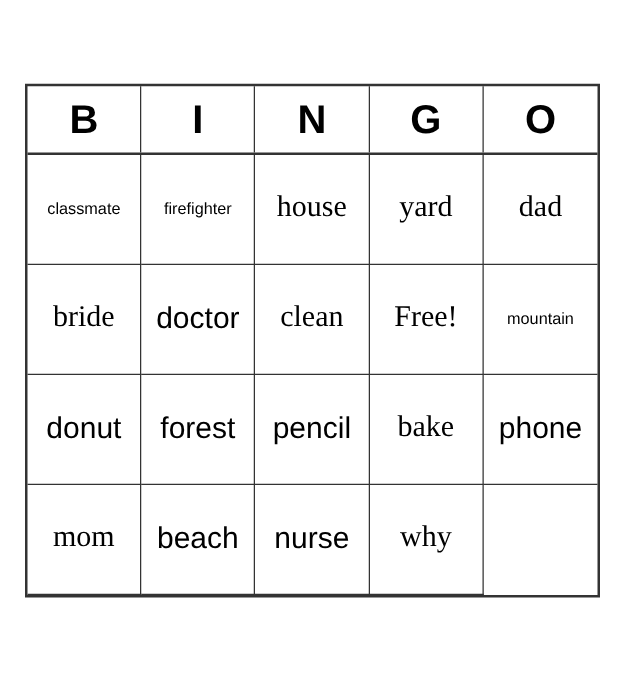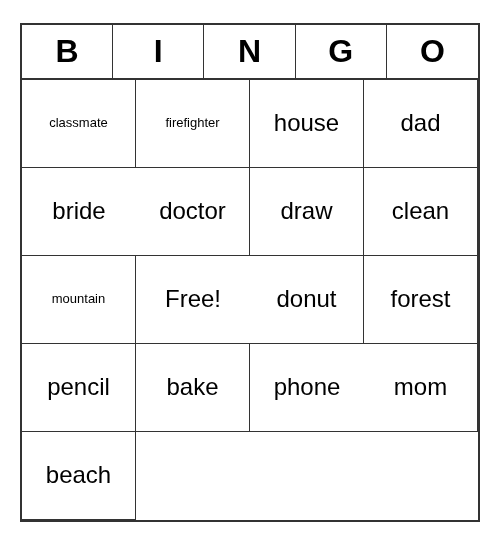--- a/index.html
+++ b/index.html
@@ -36,21 +36,21 @@
       padding: 8px 0;
       border-right: 1px solid #333;
     }
 
     .bingo-header-cell:last-child {
       border-right: none;
     }
 
     .bingo-grid {
       display: grid;
-      grid-template-columns: repeat(4, 1fr);
+      grid-template-columns: repeat(5, 1fr);
     }
 
     .bingo-cell {
       border-right: 1px solid #333;
       border-bottom: 1px solid #333;
       display: flex;
       justify-content: center;
       align-items: center;
       text-align: center;
       min-height: 88px;
@@ -64,20 +64,21 @@
     .bingo-cell:nth-child(n+21) {
       border-bottom: none;
     }
 
     .cell-text {
       line-height: 1.15;
     }
 
     .text-large {
       font-size: 24px;
+      font-family: Liberation Serif, serif;
     }
 
     .text-medium {
       font-size: 24px;
     }
 
     .text-small {
       font-size: 13px;
     }
   </style>
@@ -96,39 +97,39 @@
   <div class="bingo-cell">
         <span class="cell-text text-small">classmate</span>
       </div>
       <div class="bingo-cell">
         <span class="cell-text text-small">firefighter</span>
       </div>
       <div class="bingo-cell">
         <span class="cell-text text-large">house</span>
       </div>
       <div class="bingo-cell">
+        <span class="cell-text text-large">yard</span>
+      </div>
+      <div class="bingo-cell">
         <span class="cell-text text-large">dad</span>
       </div>
       <div class="bingo-cell">
         <span class="cell-text text-large">bride</span>
       </div>
       <div class="bingo-cell">
         <span class="cell-text text-medium">doctor</span>
       </div>
       <div class="bingo-cell">
-        <span class="cell-text text-large">draw</span>
-      </div>
-      <div class="bingo-cell">
         <span class="cell-text text-large">clean</span>
       </div>
       <div class="bingo-cell">
-        <span class="cell-text text-small">mountain</span>
+        <span class="cell-text text-large">Free!</span>
       </div>
       <div class="bingo-cell">
-        <span class="cell-text text-large">Free!</span>
+        <span class="cell-text text-small">mountain</span>
       </div>
       <div class="bingo-cell">
         <span class="cell-text text-medium">donut</span>
       </div>
       <div class="bingo-cell">
         <span class="cell-text text-medium">forest</span>
       </div>
       <div class="bingo-cell">
         <span class="cell-text text-medium">pencil</span>
       </div>
@@ -137,14 +138,20 @@
       </div>
       <div class="bingo-cell">
         <span class="cell-text text-medium">phone</span>
       </div>
       <div class="bingo-cell">
         <span class="cell-text text-large">mom</span>
       </div>
       <div class="bingo-cell">
         <span class="cell-text text-medium">beach</span>
       </div>
+      <div class="bingo-cell">
+        <span class="cell-text text-medium">nurse</span>
+      </div>
+      <div class="bingo-cell">
+        <span class="cell-text text-large">why</span>
+      </div>
     </div>
 </div>
 
 </body></html>

